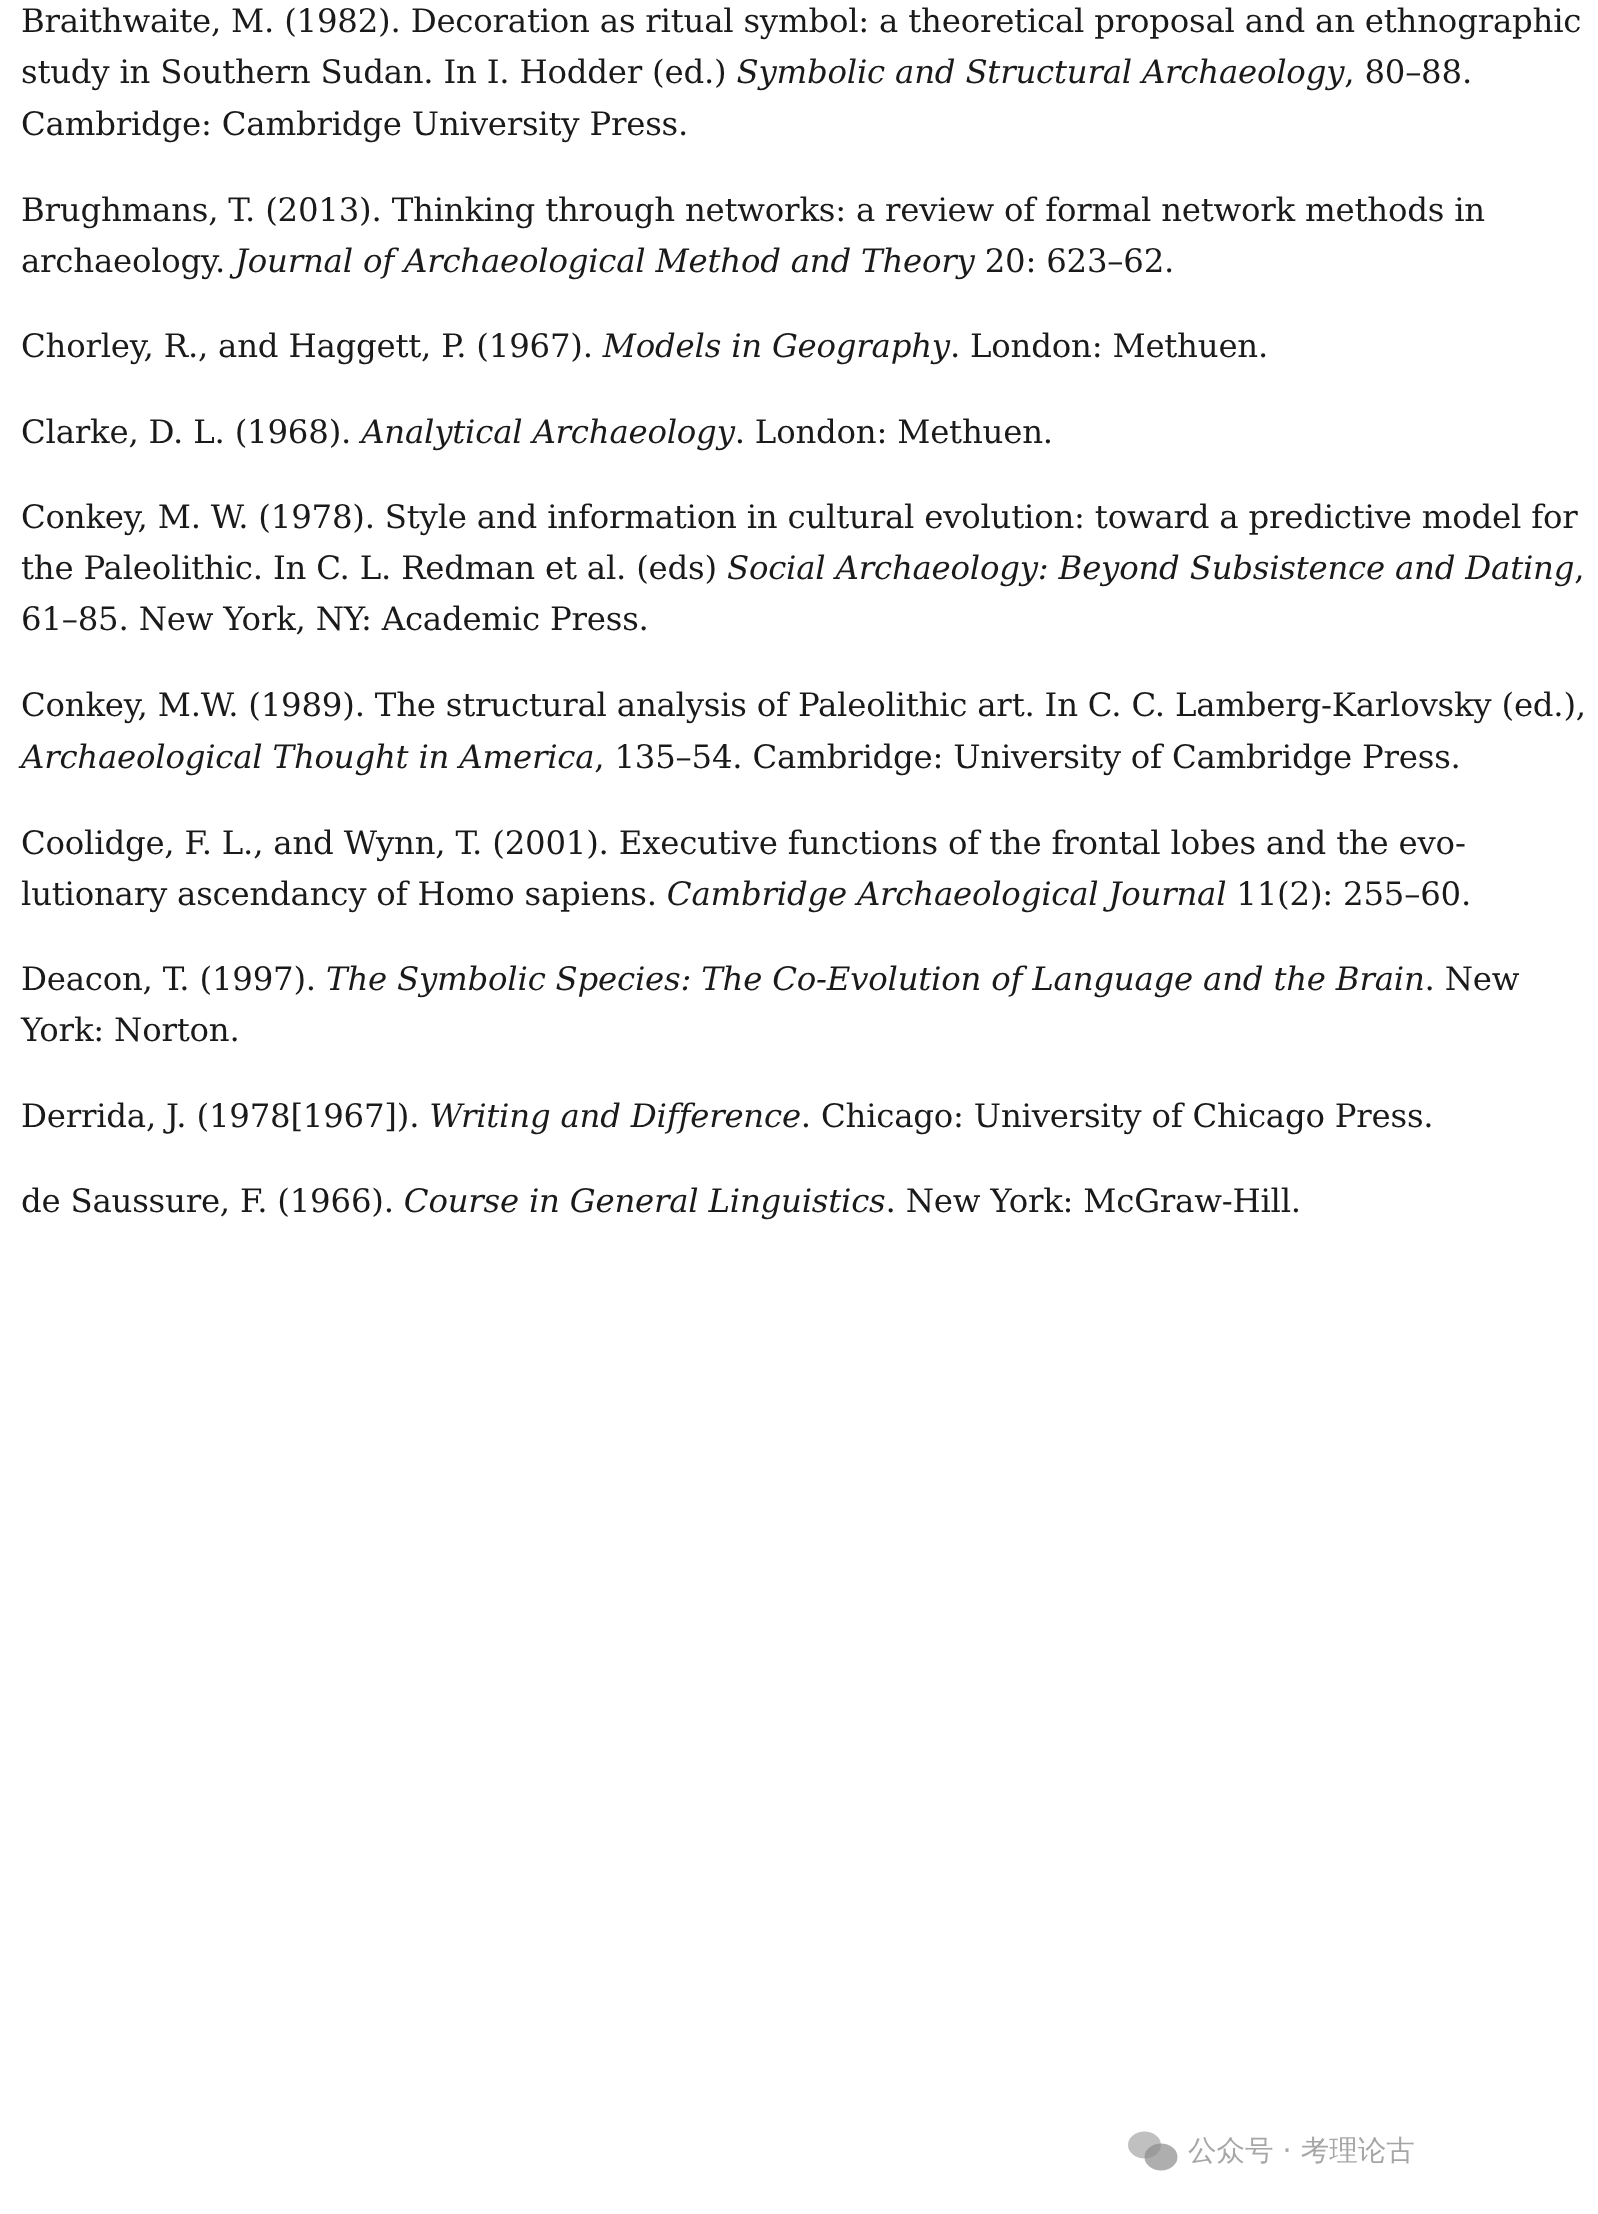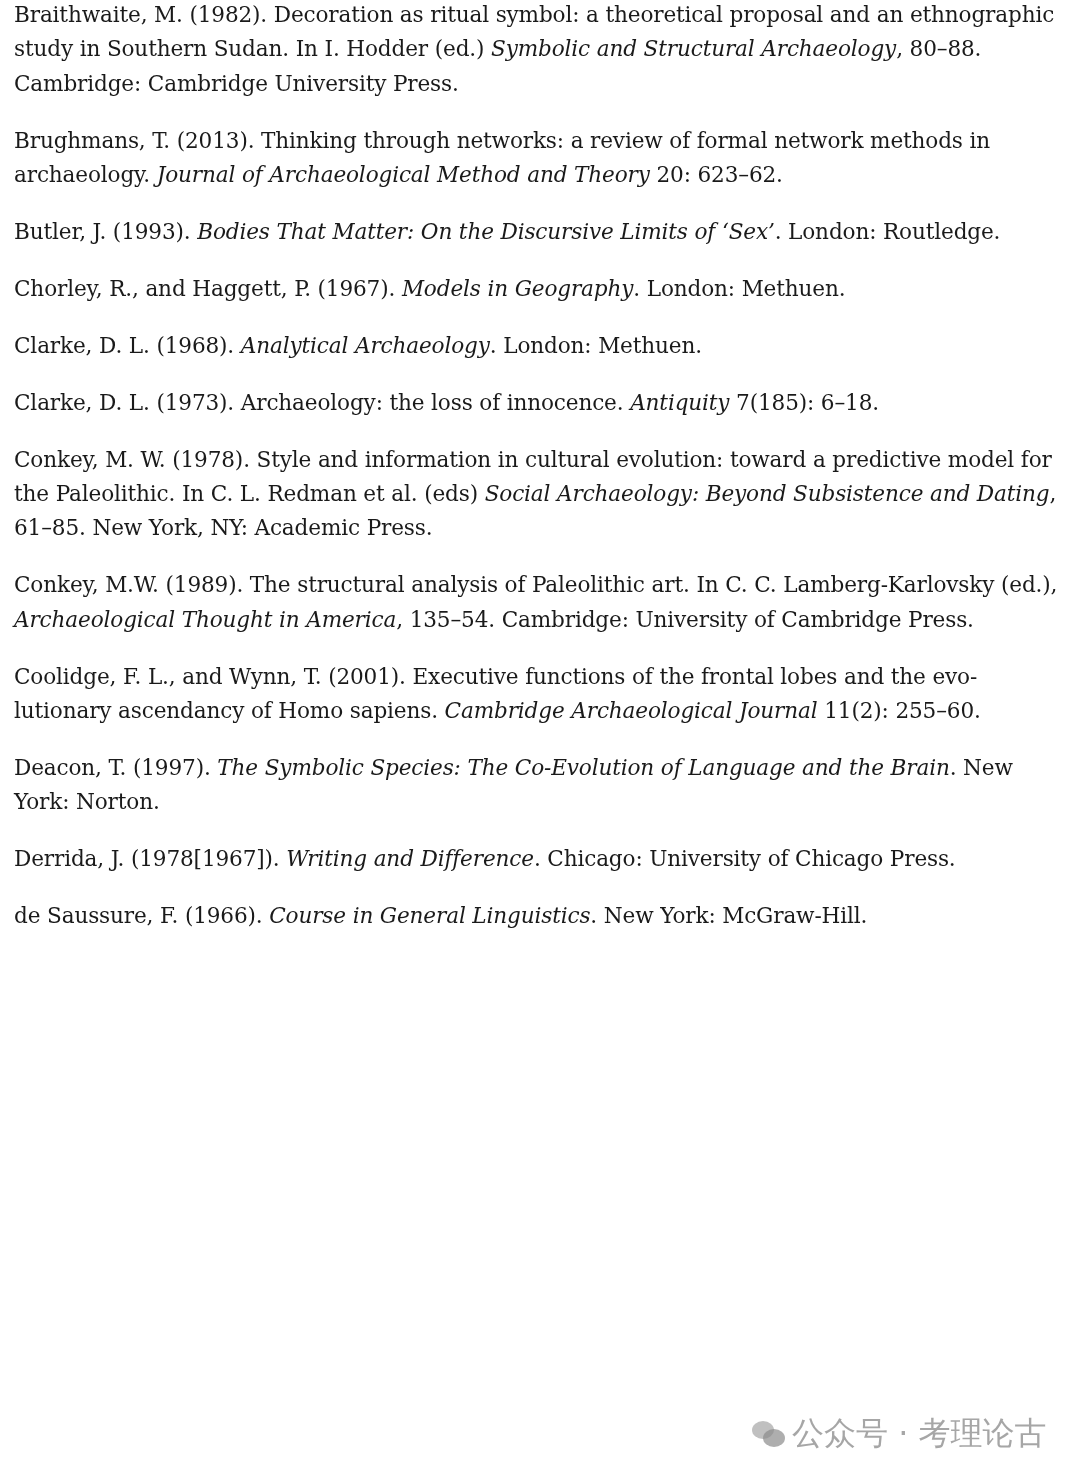--- a/index.html
+++ b/index.html
@@ -34,21 +34,21 @@
     .watermark {
       position: absolute;
       left: 752px;
       top: 1415px;
       height: 38px;
       display: flex;
       align-items: center;
       gap: 6px;
       color: rgba(150,150,150,0.85);
       font-family: "DejaVu Sans", sans-serif;
-      font-size: 32px;
+      font-size: 19px;
       pointer-events: none;
     }
     .wm-icon {
       width: 34px;
       height: 30px;
       position: relative;
     }
     .wm-icon .b1 {
       position: absolute; left: 0; top: 2px;
       width: 22px; height: 18px; border-radius: 50%;
@@ -59,24 +59,22 @@
       width: 22px; height: 18px; border-radius: 50%;
       background: rgba(140,140,140,0.7);
     }
   </style>
 </head>
 <body>
 
 <div class="page" id="ref-list">
     <p class="entry"><span class="seg-r">Braithwaite, M. (1982). Decoration as ritual symbol: a theoretical proposal and an ethno­graphic study in Southern Sudan. In I. Hodder (ed.) </span><span class="seg-i">Symbolic and Structural Archaeology</span><span class="seg-r">, 80–88. Cambridge: Cambridge University Press.</span></p>
     <p class="entry"><span class="seg-r">Brughmans, T. (2013). Thinking through networks: a review of formal network methods in archaeology. </span><span class="seg-i">Journal of Archaeological Method and Theory</span><span class="seg-r"> 20: 623–62.</span></p>
-    <p class="entry"><span class="seg-r">Butler, J. (1993). </span><span class="seg-i">Bodies That Matter: On the Discursive Limits of ‘Sex’</span><span class="seg-r">. London: Rout­ledge.</span></p>
     <p class="entry"><span class="seg-r">Chorley, R., and Haggett, P. (1967). </span><span class="seg-i">Models in Geography</span><span class="seg-r">. London: Methuen.</span></p>
     <p class="entry"><span class="seg-r">Clarke, D. L. (1968). </span><span class="seg-i">Analytical Archaeology</span><span class="seg-r">. London: Methuen.</span></p>
-    <p class="entry"><span class="seg-r">Clarke, D. L. (1973). Archaeology: the loss of innocence. </span><span class="seg-i">Antiquity</span><span class="seg-r"> 7(185): 6–18.</span></p>
     <p class="entry"><span class="seg-r">Conkey, M. W. (1978). Style and information in cultural evolution: toward a predictive model for the Paleolithic. In C. L. Redman et al. (eds) </span><span class="seg-i">Social Archaeology: Beyond Subsis­tence and Dating</span><span class="seg-r">, 61–85. New York, NY: Academic Press.</span></p>
     <p class="entry"><span class="seg-r">Conkey, M.W. (1989). The structural analysis of Paleolithic art. In C. C. Lamberg-Karlovsky (ed.), </span><span class="seg-i">Archaeological Thought in America</span><span class="seg-r">, 135–54. Cambridge: University of Cambridge Press.</span></p>
     <p class="entry"><span class="seg-r">Coolidge, F. L., and Wynn, T. (2001). Executive functions of the frontal lobes and the evo­lutionary ascendancy of Homo sapiens. </span><span class="seg-i">Cambridge Archaeological Journal</span><span class="seg-r"> 11(2): 255–60.</span></p>
     <p class="entry"><span class="seg-r">Deacon, T. (1997). </span><span class="seg-i">The Symbolic Species: The Co-Evolution of Language and the Brain</span><span class="seg-r">. New York: Norton.</span></p>
     <p class="entry"><span class="seg-r">Derrida, J. (1978[1967]). </span><span class="seg-i">Writing and Difference</span><span class="seg-r">. Chicago: University of Chicago Press.</span></p>
     <p class="entry"><span class="seg-r">de Saussure, F. (1966). </span><span class="seg-i">Course in General Linguistics</span><span class="seg-r">. New York: McGraw-Hill.</span></p>
   </div>
 
 <div class="watermark">
   <span class="wm-icon">

